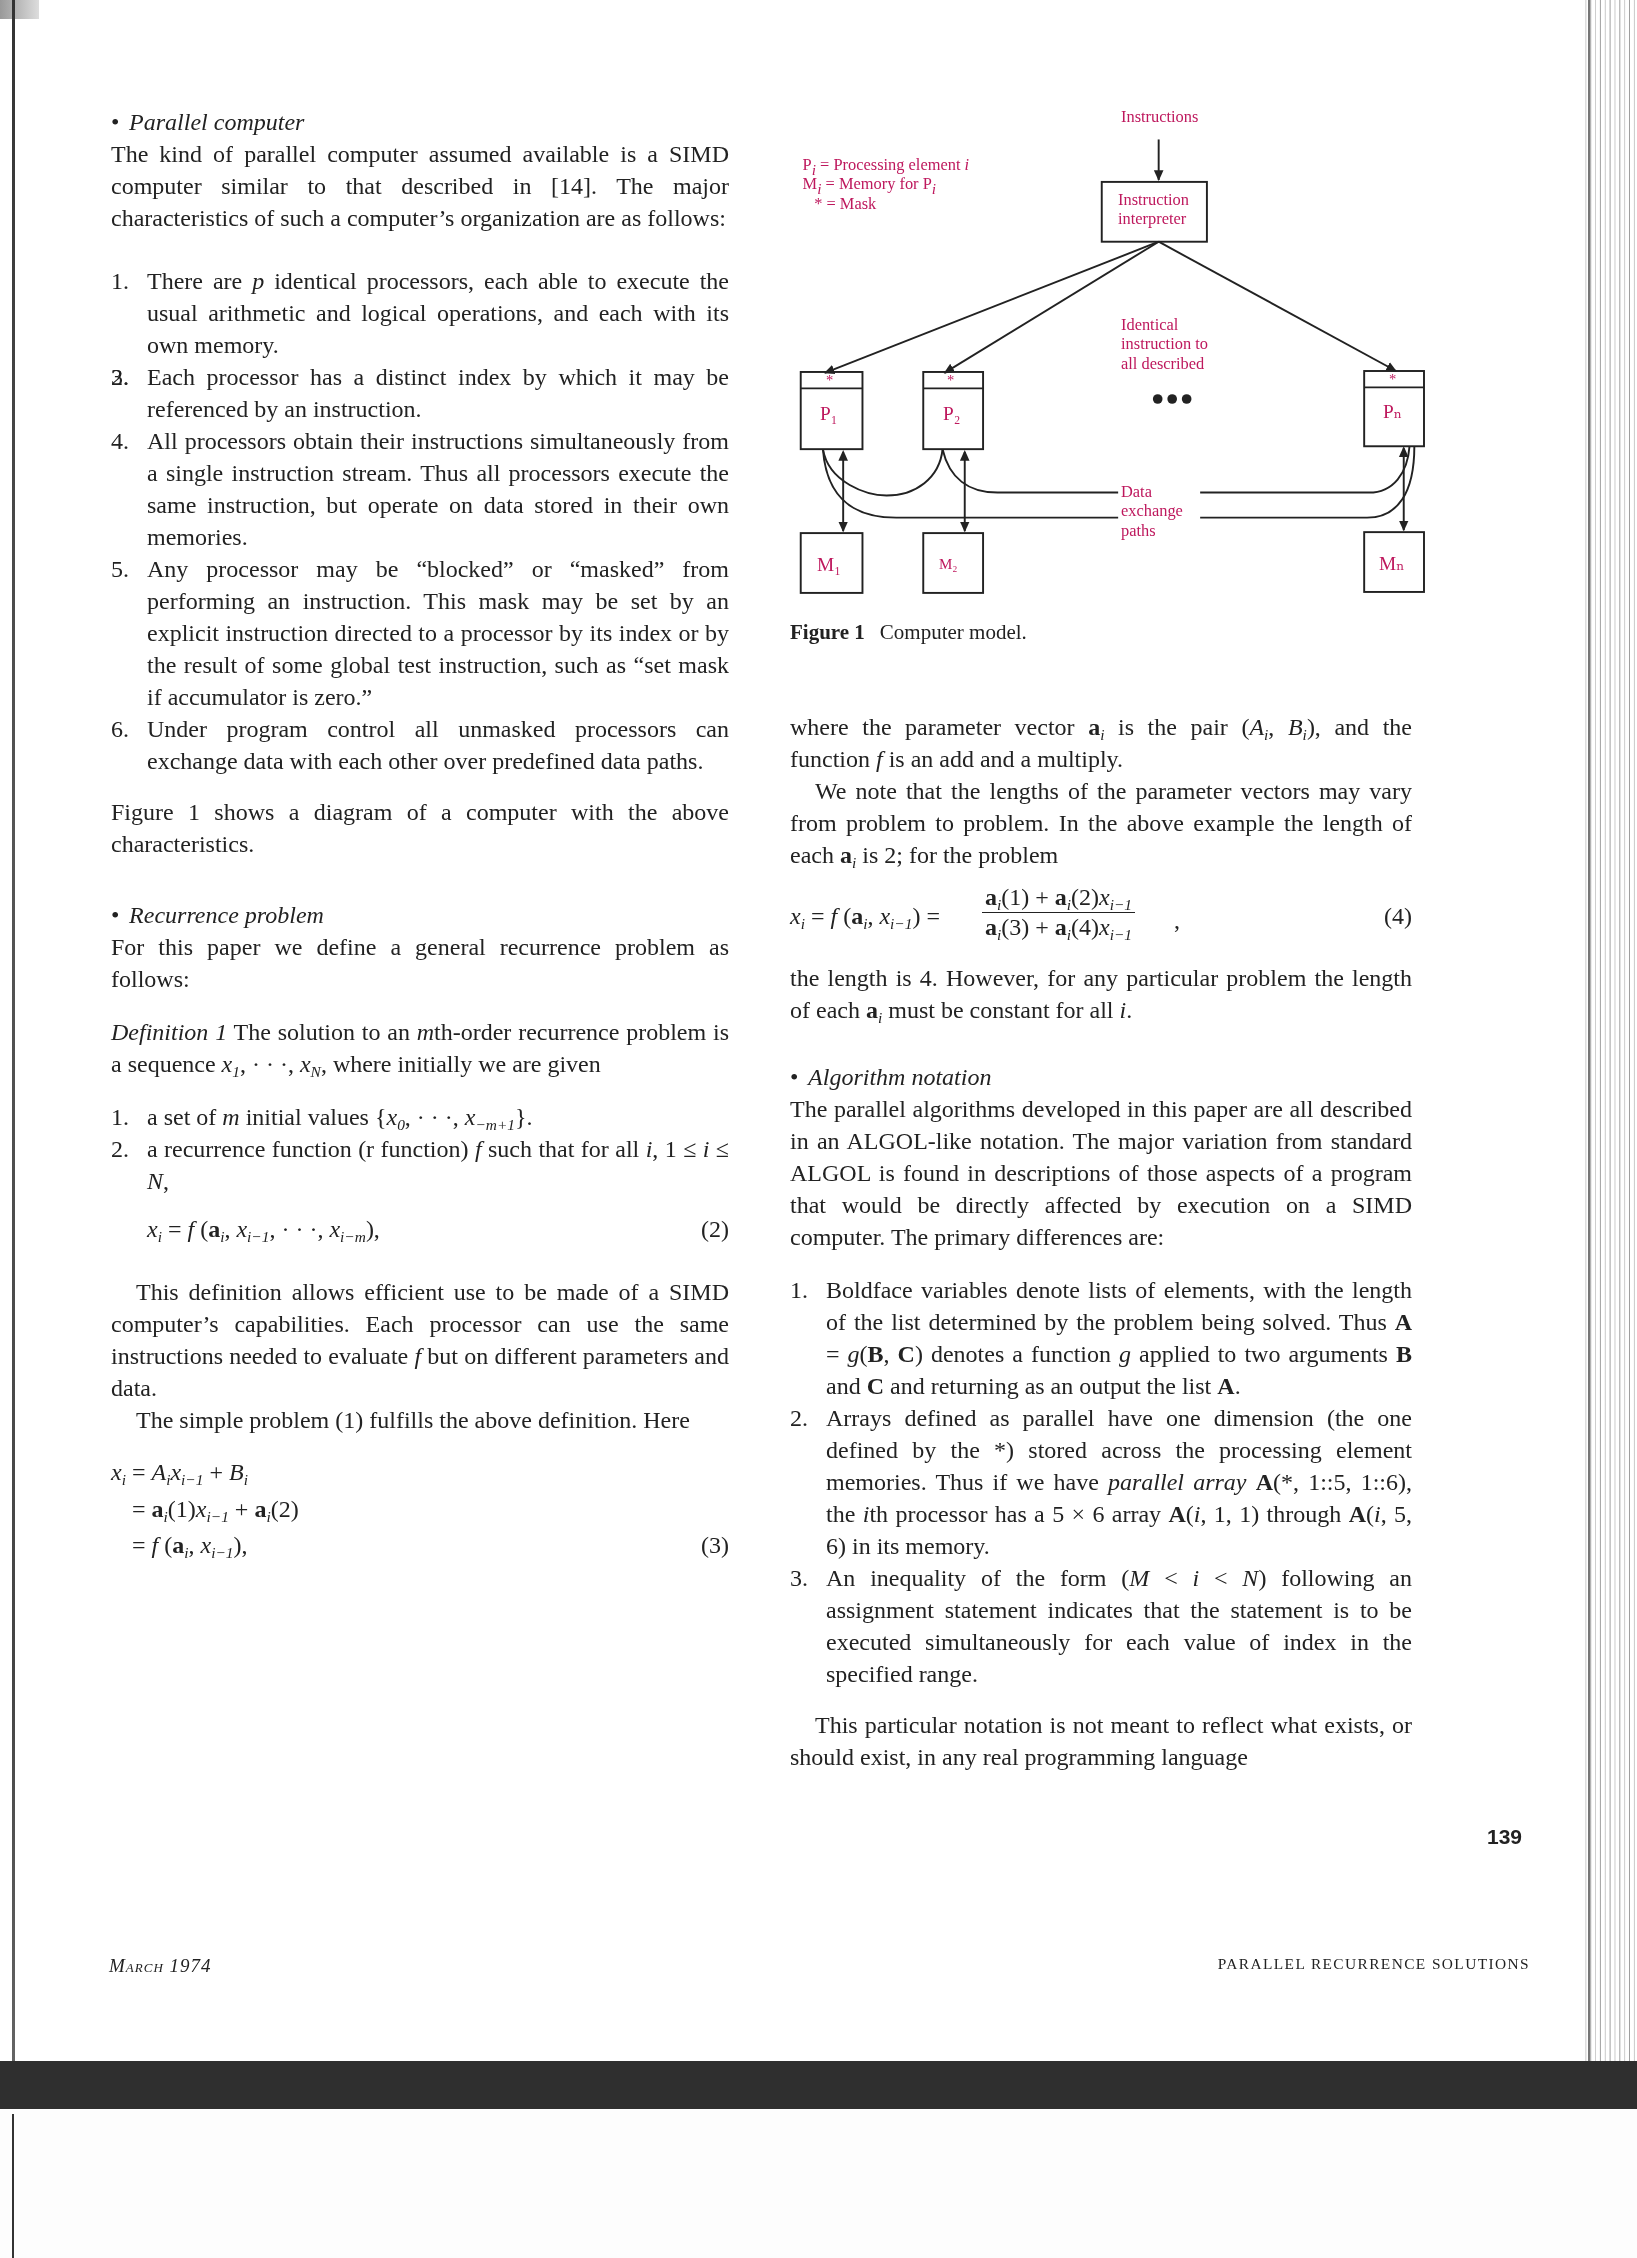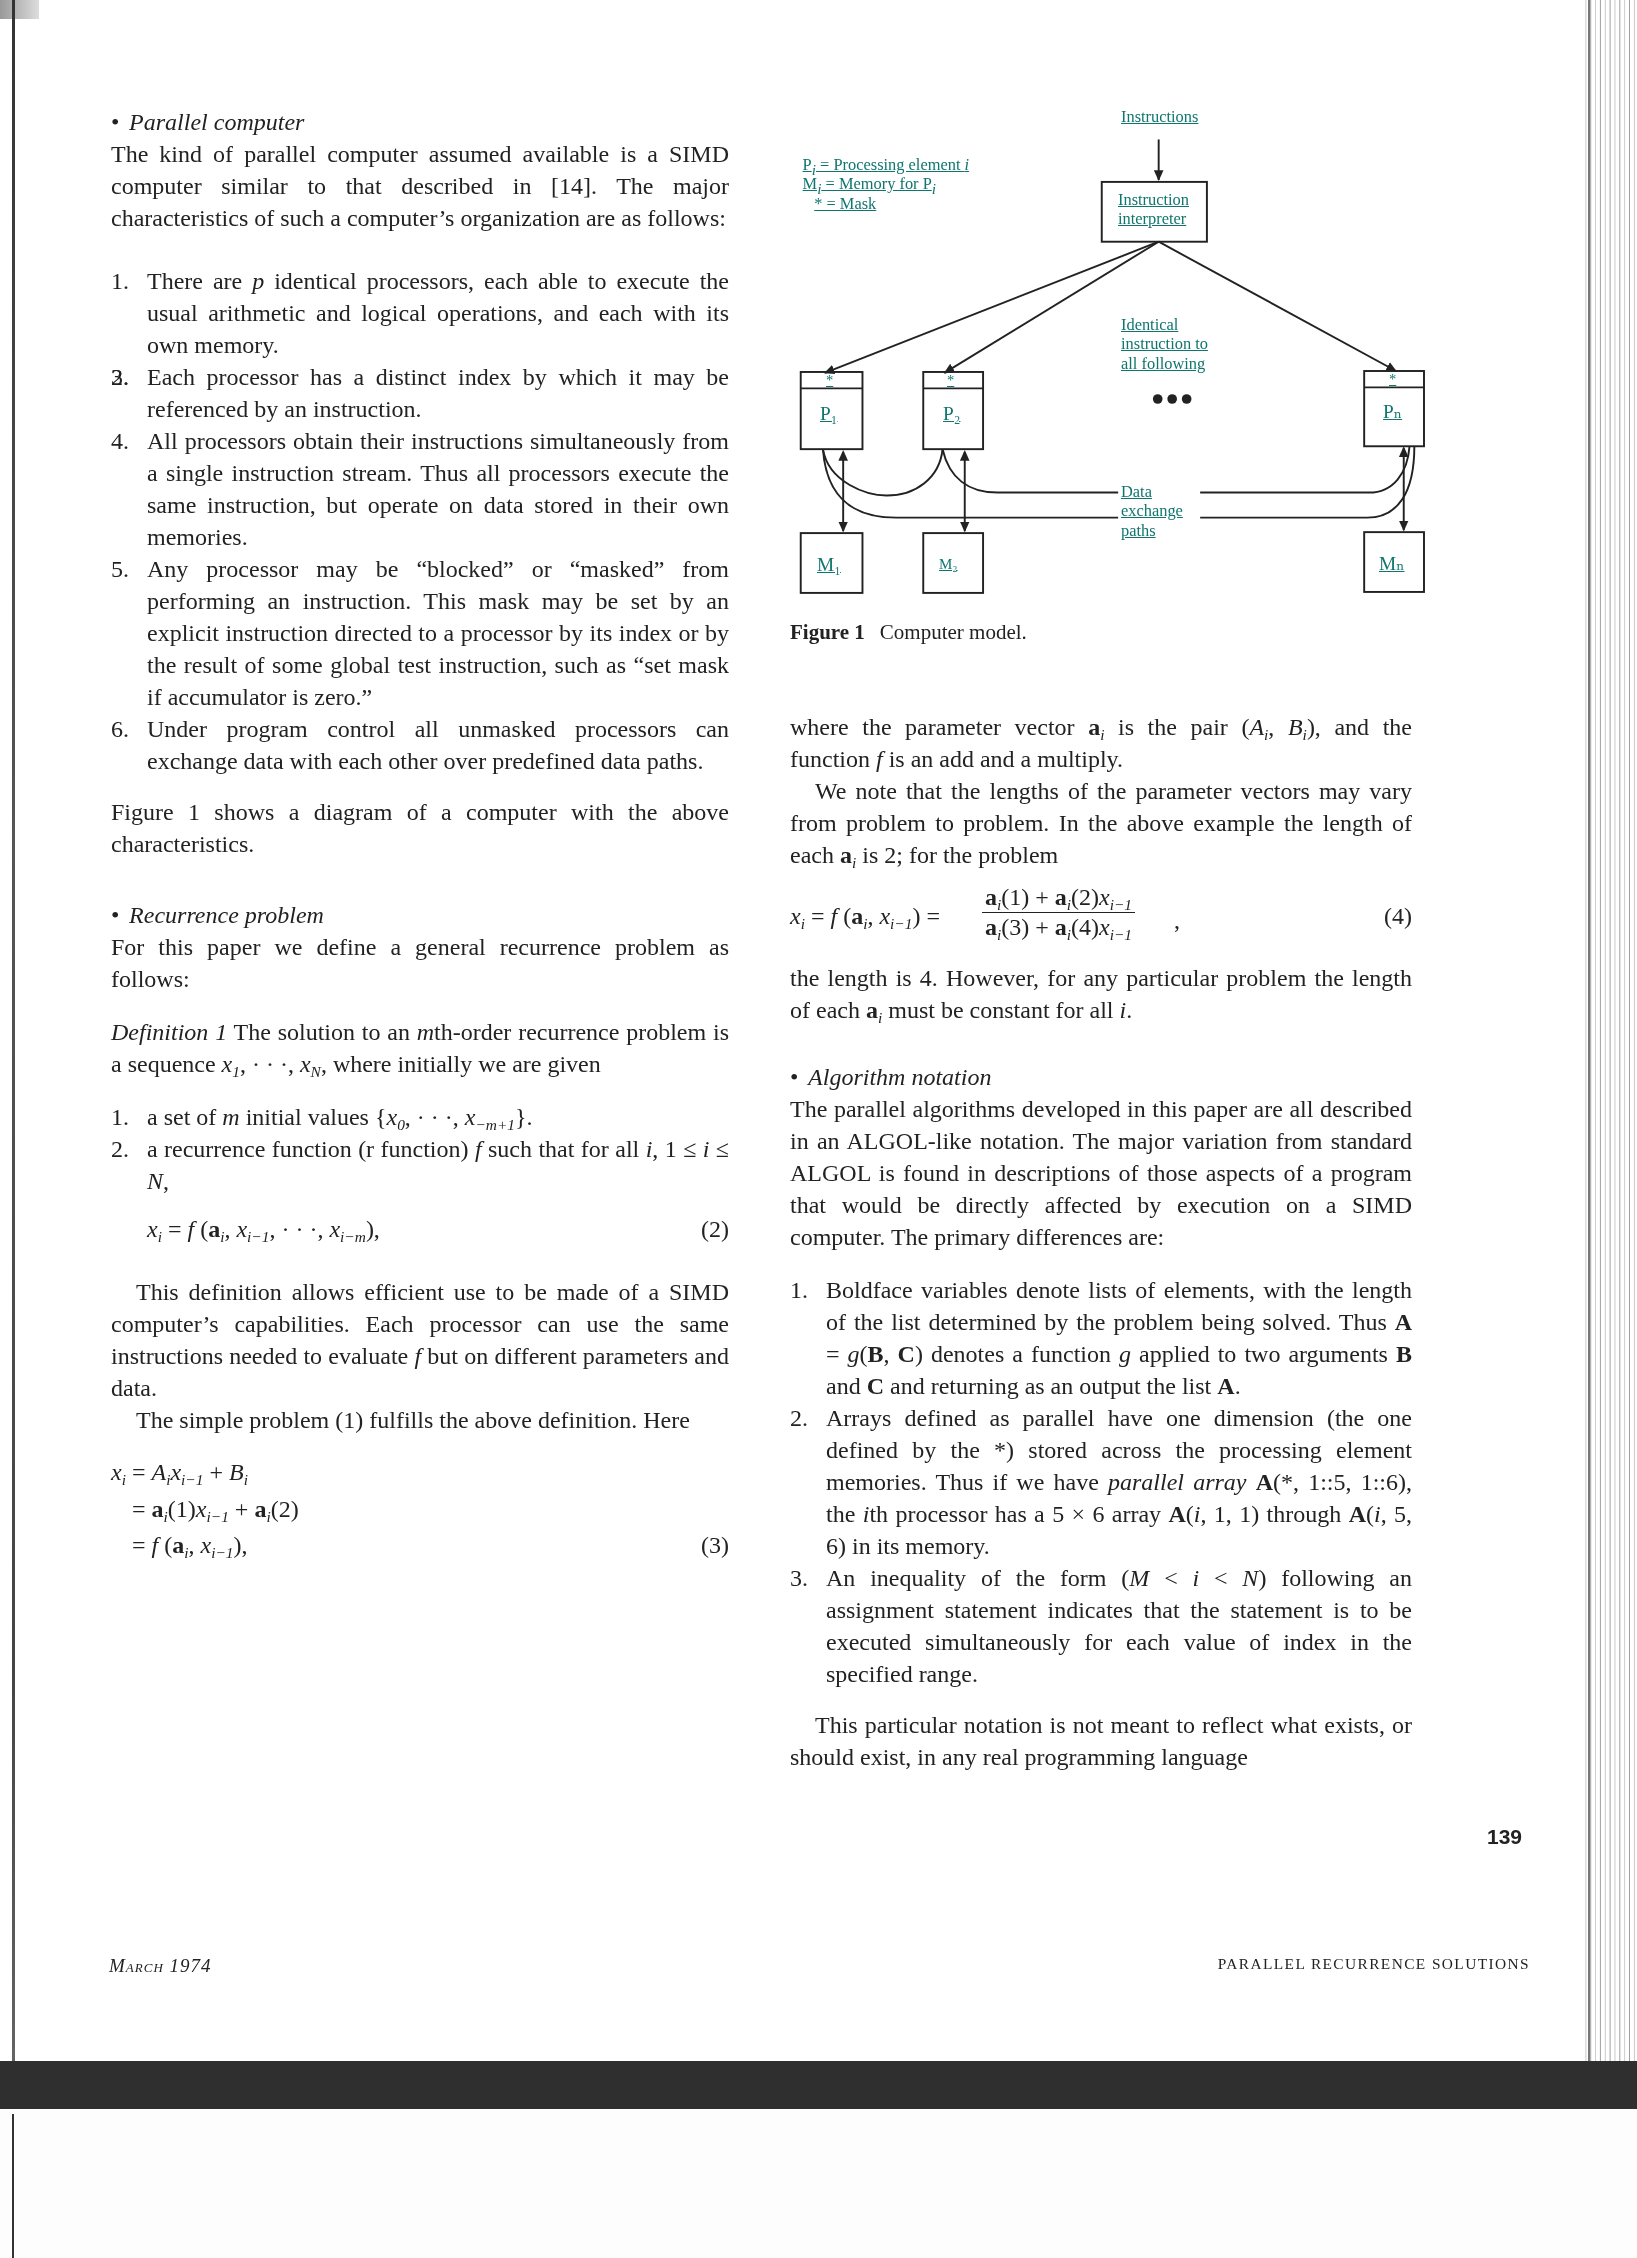--- a/index.html
+++ b/index.html
@@ -49,21 +49,21 @@
   b { font-weight:bold; }
   sub { font-size:15.4px; vertical-align:-4.8px; line-height:0; font-style:italic; }
 
   .fraction { display:inline-block; vertical-align:middle; text-align:center; }
   .fraction .top { border-bottom:1.4px solid #222; padding:0 2.9px; display:block; line-height:29px; }
   .fraction .bot { display:block; line-height:29px; }
 
   
   .figure { position:absolute; left:790px; top:97px; width:637px; height:541px; }
   .figure svg { position:absolute; left:0; top:0; }
-  .fig-text { position:absolute; font-size:16.4px; line-height:19.3px; color:#0f766e;text-decoration:underline; }
+  .fig-text { position:absolute; font-size:16.4px; line-height:19.3px; color:#be185d; }
   .fig-caption { position:absolute; left:790px; top:620px; font-size:21px; }
   .fig-caption b { margin-right:15px; }
 
   .page-num { position:absolute; left:1487px; top:1825px; font-family:"Liberation Sans",sans-serif; font-weight:bold; font-size:21px; }
   .footer-left { position:absolute; left:109px; top:1955px; font-size:19px; letter-spacing:1px; font-variant:small-caps;font-style:italic; }
   .footer-right { position:absolute; left:966px; width:564px; text-align:right; top:1955px; font-size:15.4px; letter-spacing:1.4px; }
 </style>
 </head>
 <body>
 
@@ -175,21 +175,21 @@
     <div style="padding-left:11.6px">* = Mask</div>
   </div>
   <div class="fig-text" style="left:331px; top:9.7px">Instructions</div>
   <div class="fig-text" style="left:328px; top:93px">
     <div>Instruction</div>
     <div>interpreter</div>
   </div>
   <div class="fig-text" style="left:331px; top:218px">
     <div>Identical</div>
     <div>instruction to</div>
-    <div>all following</div>
+    <div>all described</div>
   </div>
   <div class="fig-text" style="left:331px; top:385px">
     <div>Data</div>
     <div>exchange</div>
     <div>paths</div>
   </div>
 
   <div class="fig-text" style="left:36px; top:274px; font-size:14.5px">*</div>
   <div class="fig-text" style="left:157px; top:274px; font-size:14.5px">*</div>
   <div class="fig-text" style="left:599px; top:273px; font-size:14.5px">*</div>

